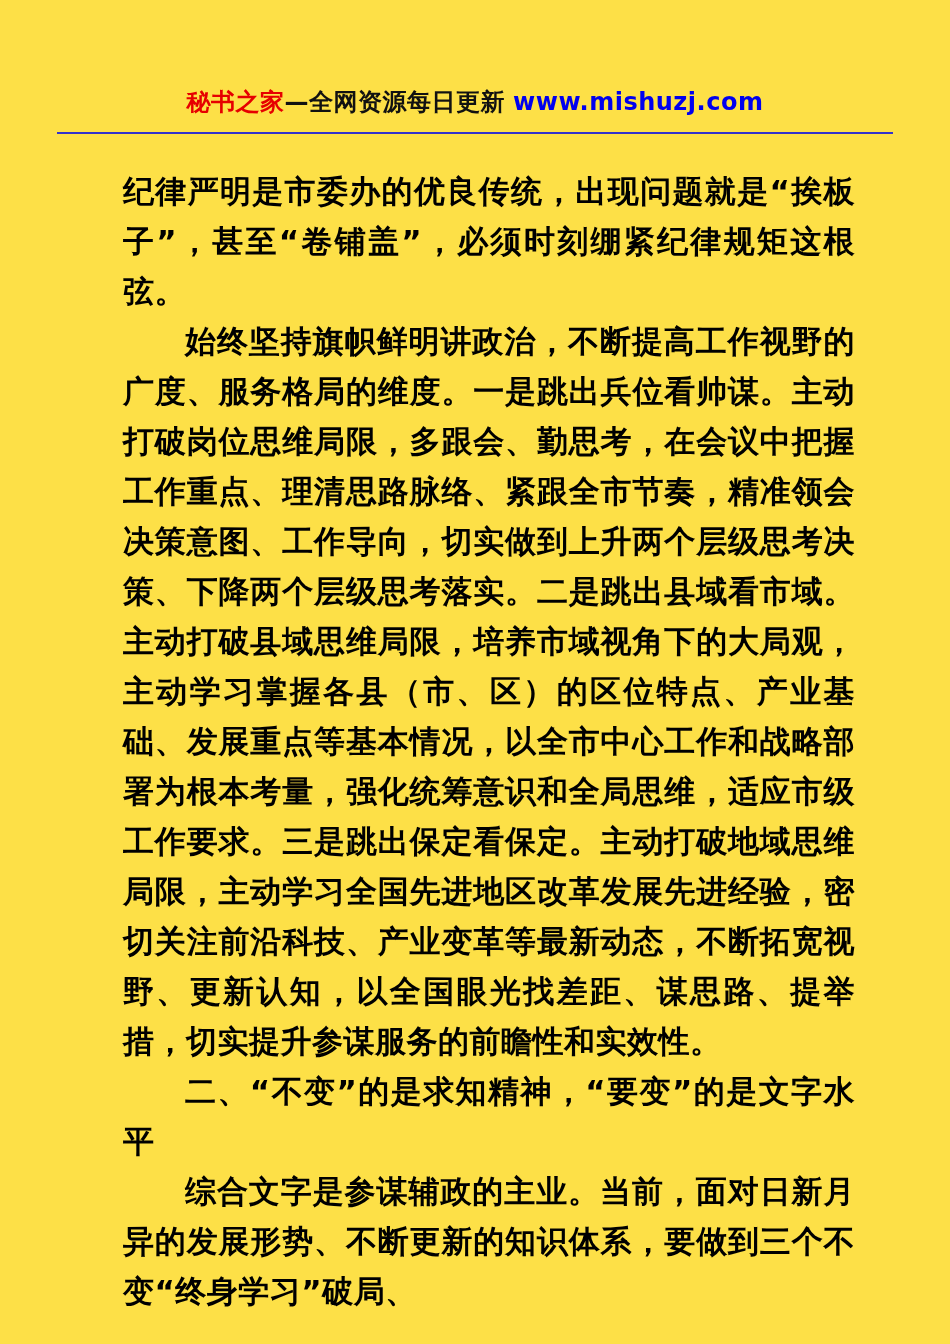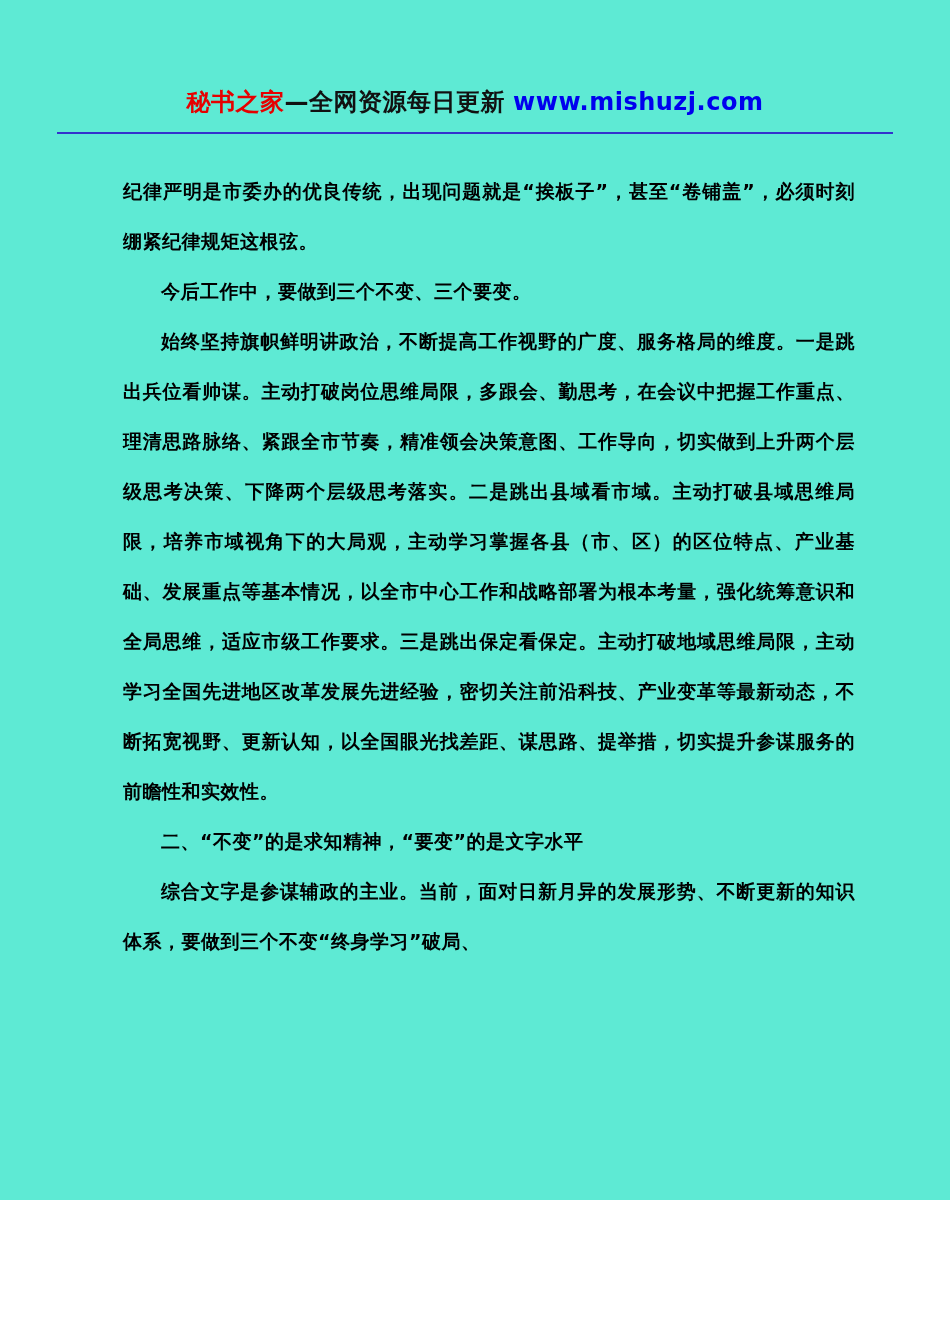--- a/index.html
+++ b/index.html
@@ -3,23 +3,23 @@
 <meta charset="utf-8">
 <style>
   html, body {
     margin: 0;
     padding: 0;
     background: #ffffff;
   }
   .page {
     position: relative;
     width: 950px;
-    height: 1200px;
+    height: 1344px;
     margin: 0 auto;
-    background: #5eead4;
+    background: #fde047;
     font-family: "DejaVu Sans", "Liberation Sans", sans-serif;
     box-sizing: border-box;
     overflow: hidden;
   }
   .doc-header {
     padding-top: 86px;
     text-align: center;
     font-size: 24px;
     font-weight: 700;
     letter-spacing: 0.5px;
@@ -38,21 +38,21 @@
     cursor: pointer;
   }
   .header-rule {
     height: 0;
     border-top: 2px solid #3333cc;
     margin: 14px 57px 0 57px;
   }
   .doc-body {
     padding: 32px 95px 0 123px;
     color: #000000;
-    font-size: 19px;
+    font-size: 31px;
     line-height: 50px;
     font-weight: 600;
     text-align: justify;
     letter-spacing: 0.5px;
   }
   .para {
     margin: 0;
     text-indent: 2em;
   }
   .para.no-indent {
@@ -68,19 +68,18 @@
 <div class="page">
 
   <header class="doc-header">
     <span class="brand">秘书之家</span><span class="tagline">—全网资源每日更新</span><a class="url">www.mishuzj.com</a>
   </header>
 
   <div class="header-rule"></div>
 
   <main class="doc-body">
     <p class="para no-indent">纪律严明是市委办的优良传统，出现问题就是“挨板子”，甚至“卷铺盖”，必须时刻绷紧纪律规矩这根弦。</p>
-    <p class="para">今后工作中，要做到三个不变、三个要变。</p>
     <p class="para">始终坚持旗帜鲜明讲政治，不断提高工作视野的广度、服务格局的维度。一是跳出兵位看帅谋。主动打破岗位思维局限，多跟会、勤思考，在会议中把握工作重点、理清思路脉络、紧跟全市节奏，精准领会决策意图、工作导向，切实做到上升两个层级思考决策、下降两个层级思考落实。二是跳出县域看市域。主动打破县域思维局限，培养市域视角下的大局观，主动学习掌握各县（市、区）的区位特点、产业基础、发展重点等基本情况，以全市中心工作和战略部署为根本考量，强化统筹意识和全局思维，适应市级工作要求。三是跳出保定看保定。主动打破地域思维局限，主动学习全国先进地区改革发展先进经验，密切关注前沿科技、产业变革等最新动态，不断拓宽视野、更新认知，以全国眼光找差距、谋思路、提举措，切实提升参谋服务的前瞻性和实效性。</p>
     <p class="para heading">二、“不变”的是求知精神，“要变”的是文字水平</p>
     <p class="para">综合文字是参谋辅政的主业。当前，面对日新月异的发展形势、不断更新的知识体系，要做到三个不变“终身学习”破局、</p>
   </main>
 
 </div>
 
 </body></html>

